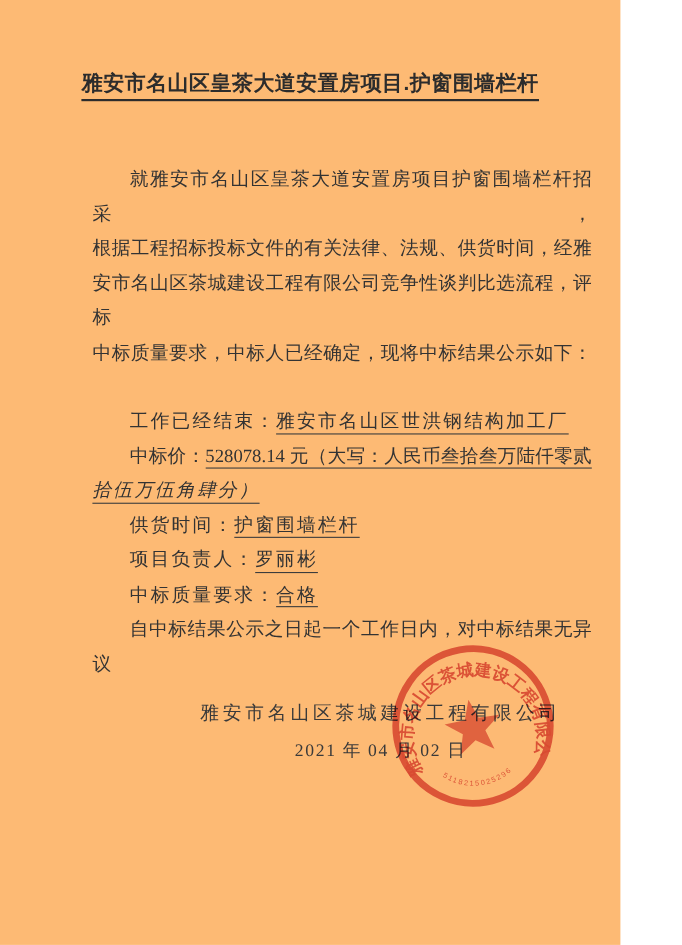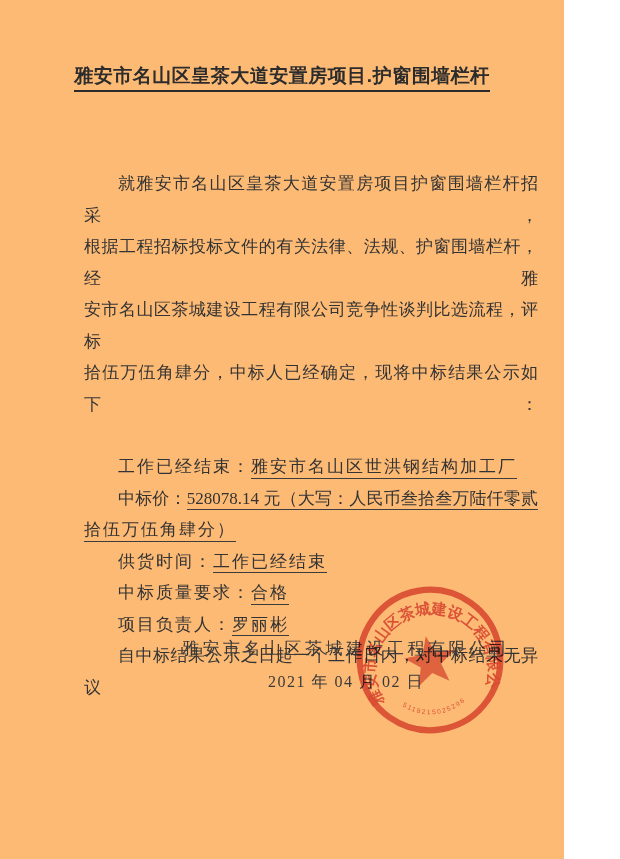--- a/index.html
+++ b/index.html
@@ -38,21 +38,21 @@
     font-weight: bold;
     font-size: 25px;
     letter-spacing: 9px;
     color: #2c2c2c;
   }
 
   
   .content {
     position: absolute;
     left: 84px;
-    top: 168px;
+    top: 147px;
     width: 454px;
     font-size: 17px;
     line-height: 31.5px;
     color: #333333;
   }
   .jline {                 
     text-align: justify;
     text-align-last: justify;
   }
   .indent { text-indent: 34px; }
@@ -105,36 +105,36 @@
 
 <div class="page">
 
   <div class="title-block">
     <div class="title-line1">雅安市名山区皇茶大道安置房项目.护窗围墙栏杆</div>
   </div>
 
   <div class="content">
 
     <div class="jline indent">就雅安市名山区皇茶大道安置房项目护窗围墙栏杆招采，</div>
-    <div class="jline">根据工程招标投标文件的有关法律、法规、护窗围墙栏杆，经雅</div>
+    <div class="jline">根据工程招标投标文件的有关法律、法规、供货时间，经雅</div>
     <div class="jline">安市名山区茶城建设工程有限公司竞争性谈判比选流程，评标</div>
-    <div class="jline">拾伍万伍角肆分，中标人已经确定，现将中标结果公示如下：</div>
+    <div class="jline">中标质量要求，中标人已经确定，现将中标结果公示如下：</div>
 
     <div class="spacer"></div>
 
     <div class="nline"><span>工作已经结束：</span><span class="u">雅安市名山区世洪钢结构加工厂</span></div>
 
     <div class="jline indent"><span>中标价：</span><span class="u">528078.14 元（大写：人民币叁拾叁万陆仟零贰</span></div>
-    <div><span class="u" style="letter-spacing:2px;">拾伍万伍角肆分）</span></div>
+    <div><span class="u" style="letter-spacing:2px;font-style:italic;">拾伍万伍角肆分）</span></div>
 
-    <div class="nline"><span>供货时间：</span><span class="u">工作已经结束</span></div>
+    <div class="nline"><span>供货时间：</span><span class="u">护窗围墙栏杆</span></div>
+
+    <div class="nline"><span>项目负责人：</span><span class="u">罗丽彬</span></div>
 
     <div class="nline"><span>中标质量要求：</span><span class="u">合格</span></div>
-
-    <div class="nline"><span>项目负责人：</span><span class="u">罗丽彬</span></div>
 
     <div class="jline indent">自中标结果公示之日起一个工作日内，对中标结果无异议</div>
   </div>
 
   <div class="signature">
     <div class="sig-company">雅安市名山区茶城建设工程有限公司</div>
     <div class="sig-date">2021 年 04 月 02 日</div>
   </div>
 
   <svg class="seal" viewBox="0 0 200 200">

